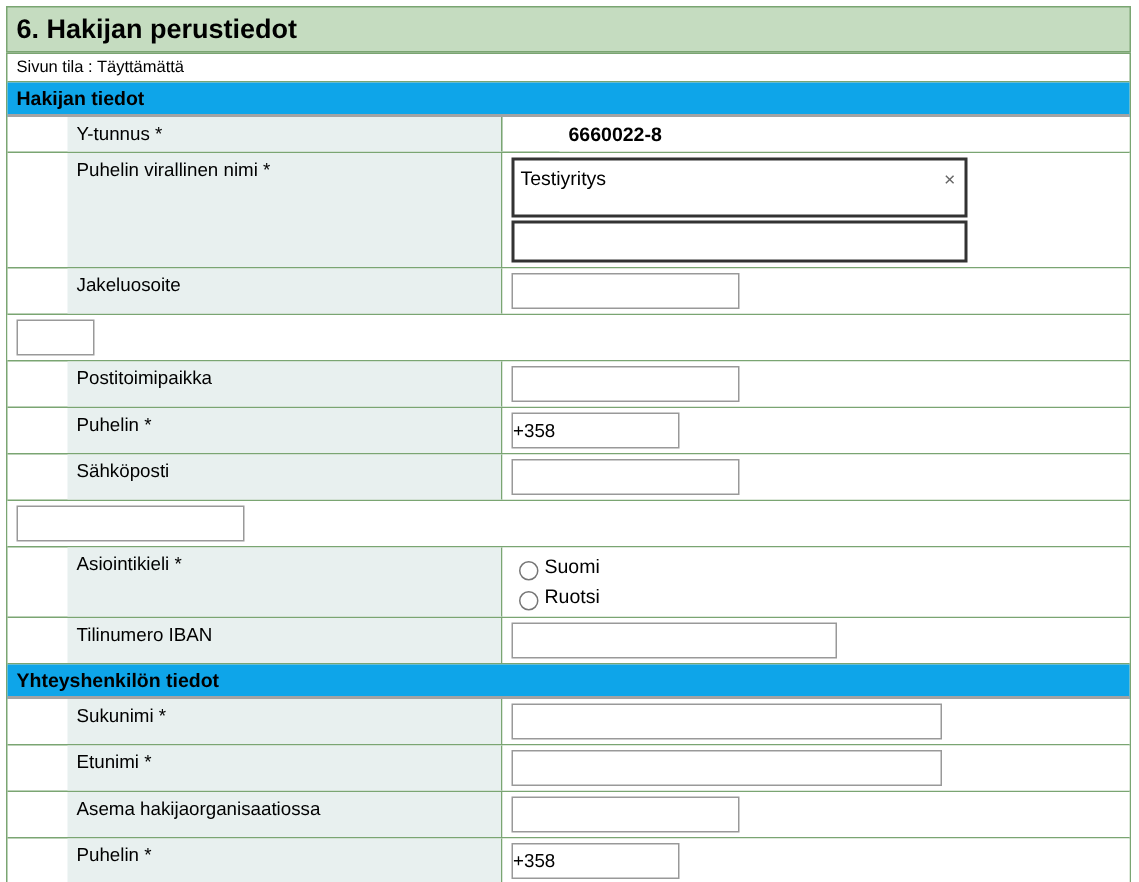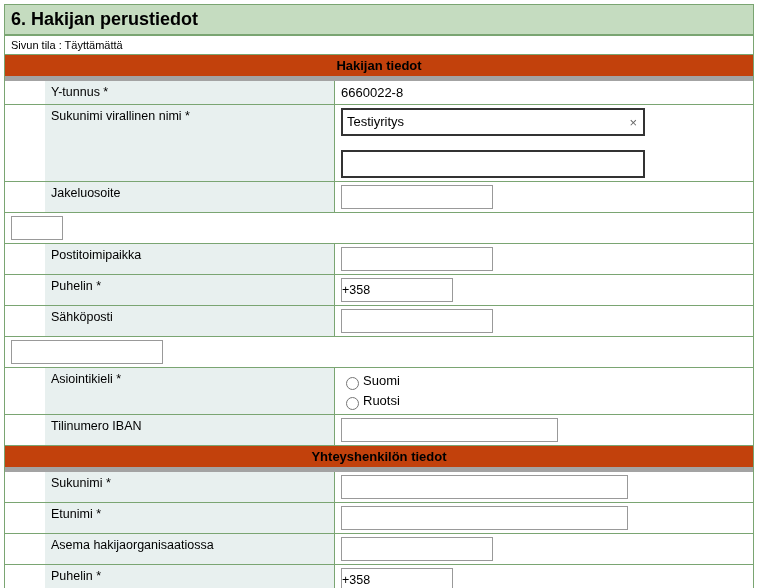--- a/index.html
+++ b/index.html
@@ -24,23 +24,22 @@
   border: 1px solid #7aa572;
 }
 .status-row {
   border-bottom: 1px solid #7aa572;
   padding: 3px 6px;
   font-size: 11px;
 }
 .section-header {
   font-weight: bold;
   padding: 3px 6px;
-  border-bottom: 5px solid #a3a3a3;
-  background: #c2410c;
-  text-align: center;
+  border-bottom: 2px solid #a3a3a3;
+  background: #0ea5e9;
 }
 .field-row {
   display: flex;
   border-bottom: 1px solid #7aa572;
 }
 .label-cell {
   width: 290px;
   min-width: 290px;
   background: #e8f0ef;
   padding: 4px 6px;
@@ -48,46 +47,47 @@
   border-right: 1px solid #7aa572;
   font-size: 12.5px;
   margin-left: 40px;
 }
 .value-cell {
   flex: 1;
   padding: 3px 6px;
   background: #fff;
 }
 .value-cell.bold {
-  font-weight: normal;
+  font-weight: bold;
   padding: 4px 6px;
+  margin-left: 38px;
 }
 input[type="text"] {
   border: 1px solid #999;
   padding: 2px 0;
   font-family: inherit;
   font-size: 12.5px;
   height: 18px;
   box-sizing: content-box;
 }
 .inp-wide { width: 285px; }
 .inp-med { width: 150px; }
 .inp-small { width: 50px; }
 .inp-phone { width: 110px; }
 .inp-iban { width: 215px; }
 .inp-name-box {
   width: 272px;
   border: 2px solid #333;
-  padding: 3px 24px 3px 4px;
+  padding: 3px 24px 15px 4px;
   position: relative;
   background: #fff;
   font-size: 13px;
   height: 18px;
   line-height: 18px;
-  margin-bottom: 14px;
+  margin-bottom: 2px;
 }
 .clear-x {
   position: absolute;
   right: 6px;
   top: 4px;
   font-size: 13px;
   color: #666;
   cursor: pointer;
   font-family: Arial;
 }
@@ -120,21 +120,21 @@
     </div>
 
     <div class="section-header">Hakijan tiedot</div>
 
     <div class="field-row">
       <div class="label-cell">Y-tunnus *</div>
       <div class="value-cell bold">6660022-8</div>
     </div>
 
     <div class="field-row">
-      <div class="label-cell">Sukunimi virallinen nimi *</div>
+      <div class="label-cell">Puhelin virallinen nimi *</div>
       <div class="value-cell">
         <div class="inp-name-box">
           <span>Testiyritys</span>
           <span class="clear-x">×</span>
         </div>
         <div class="inp-name-second"></div>
       </div>
     </div>
 
     <div class="field-row">

